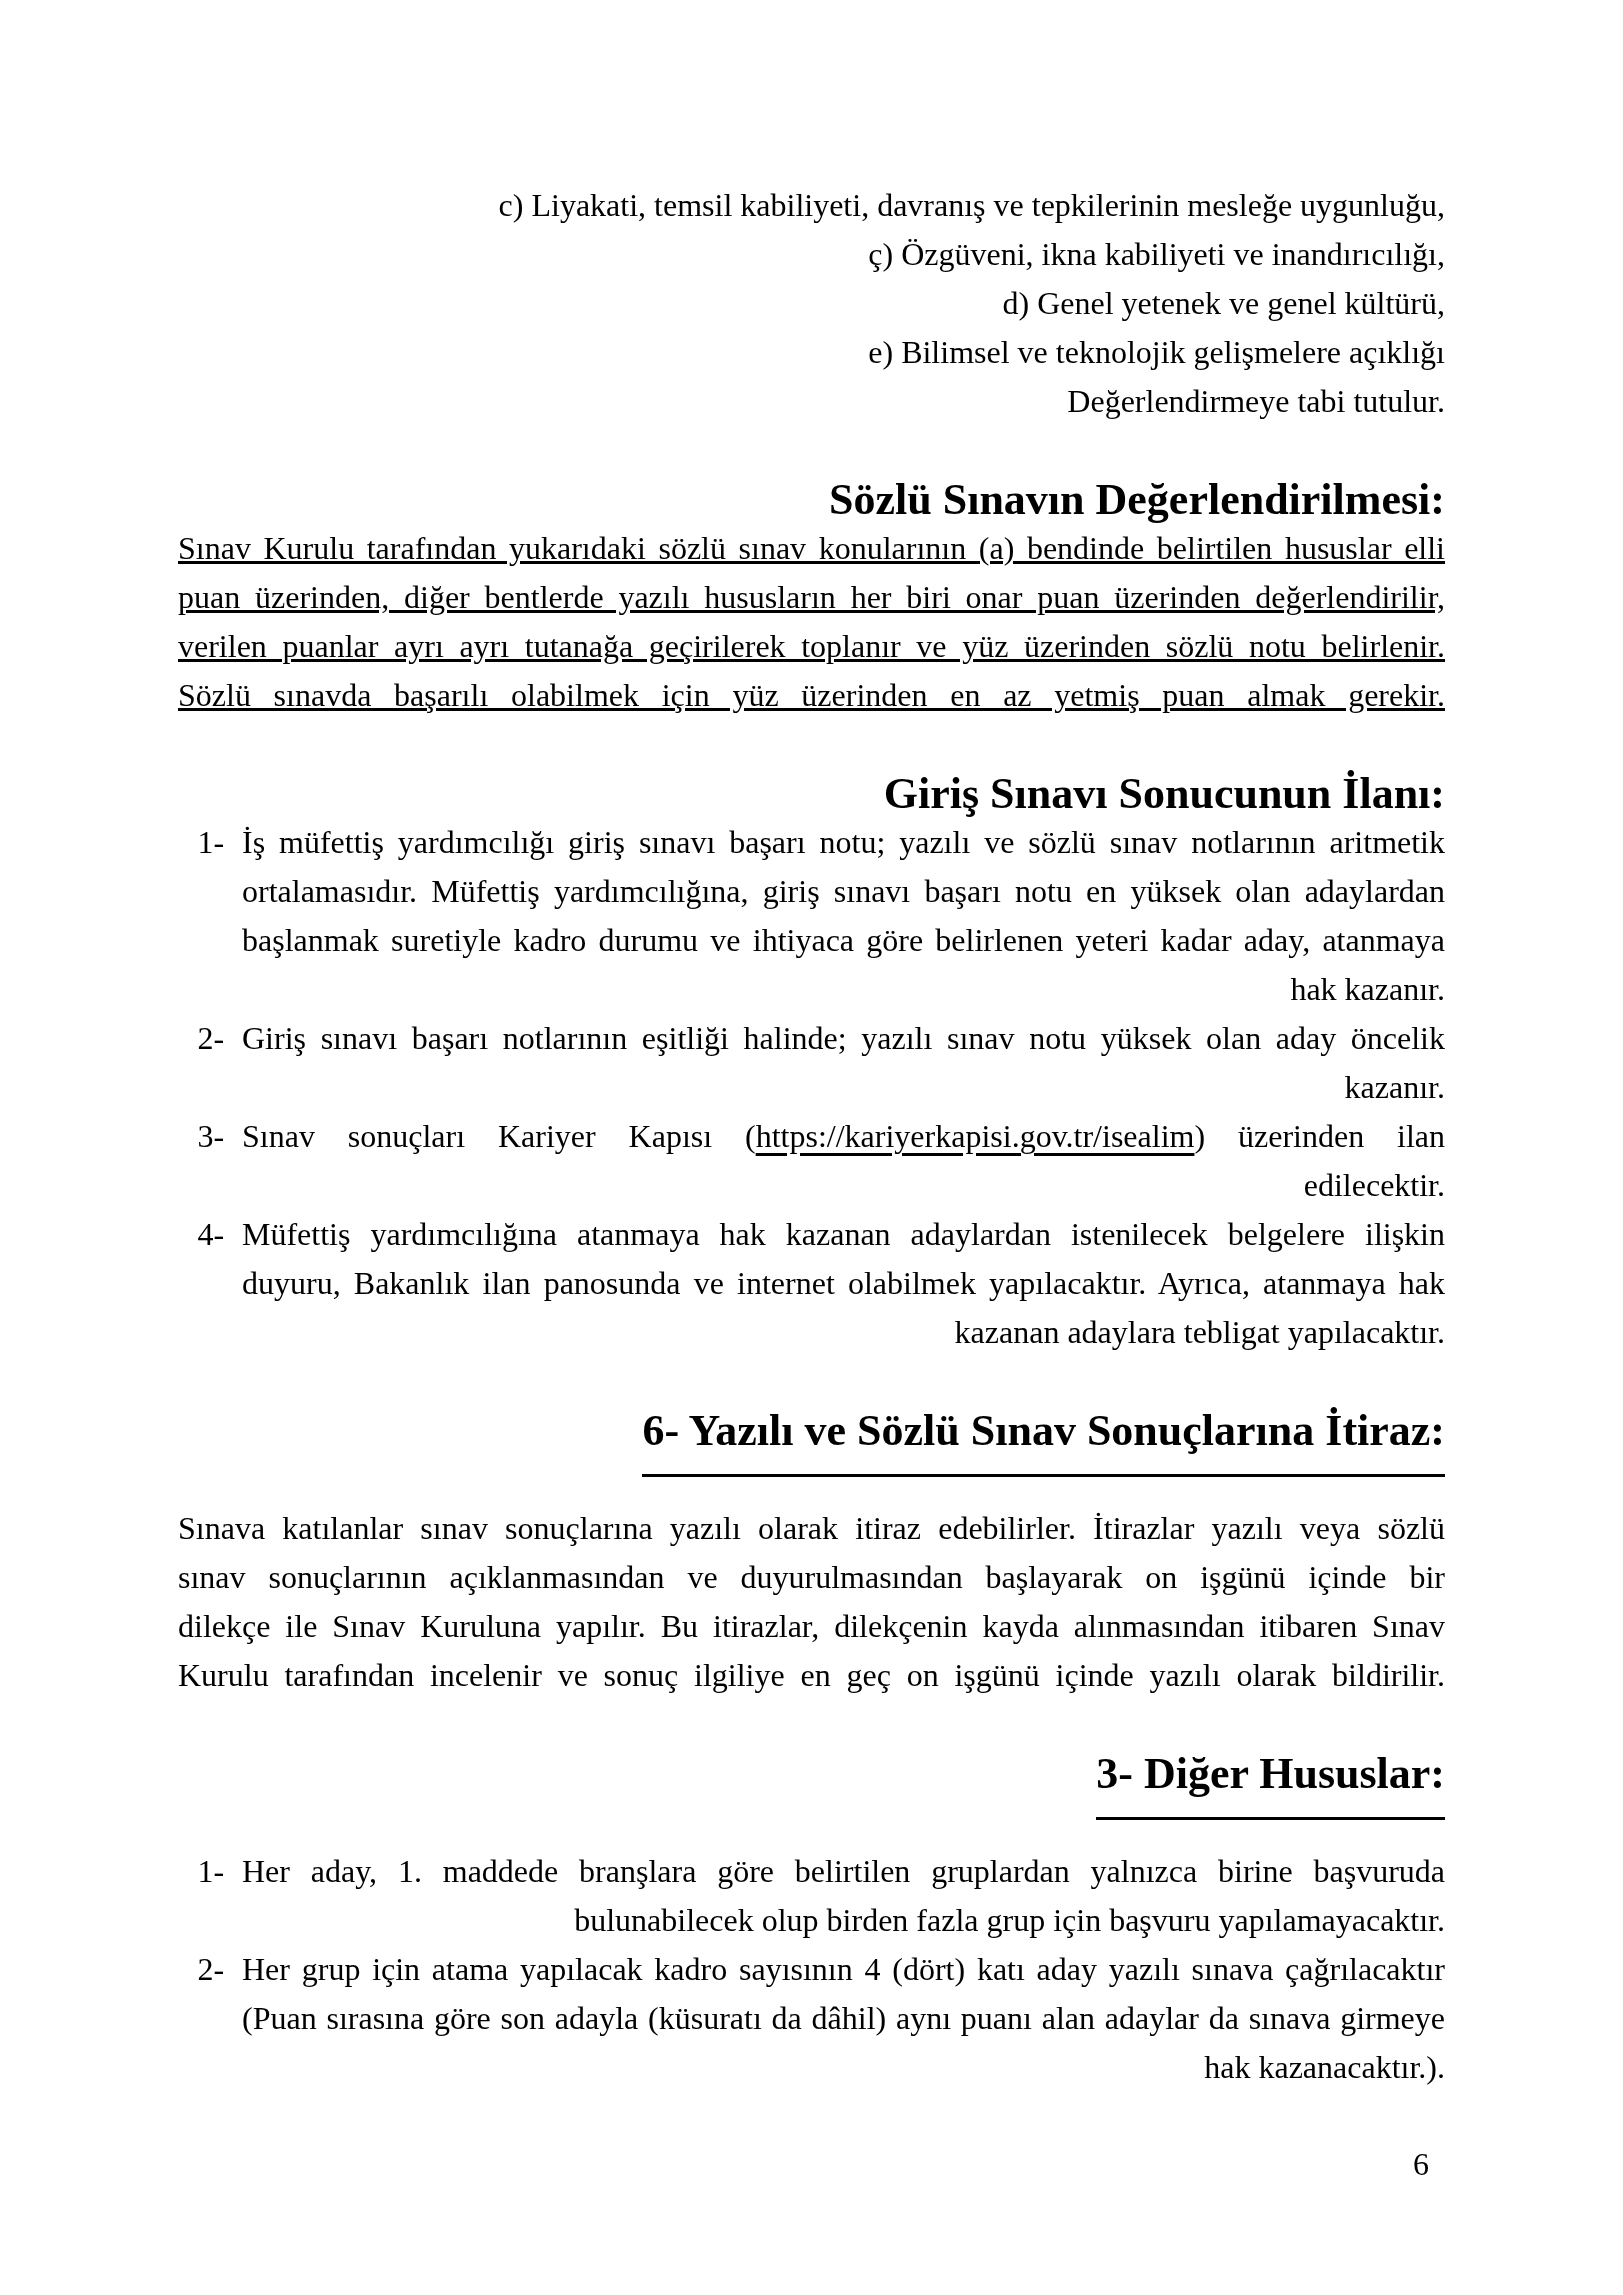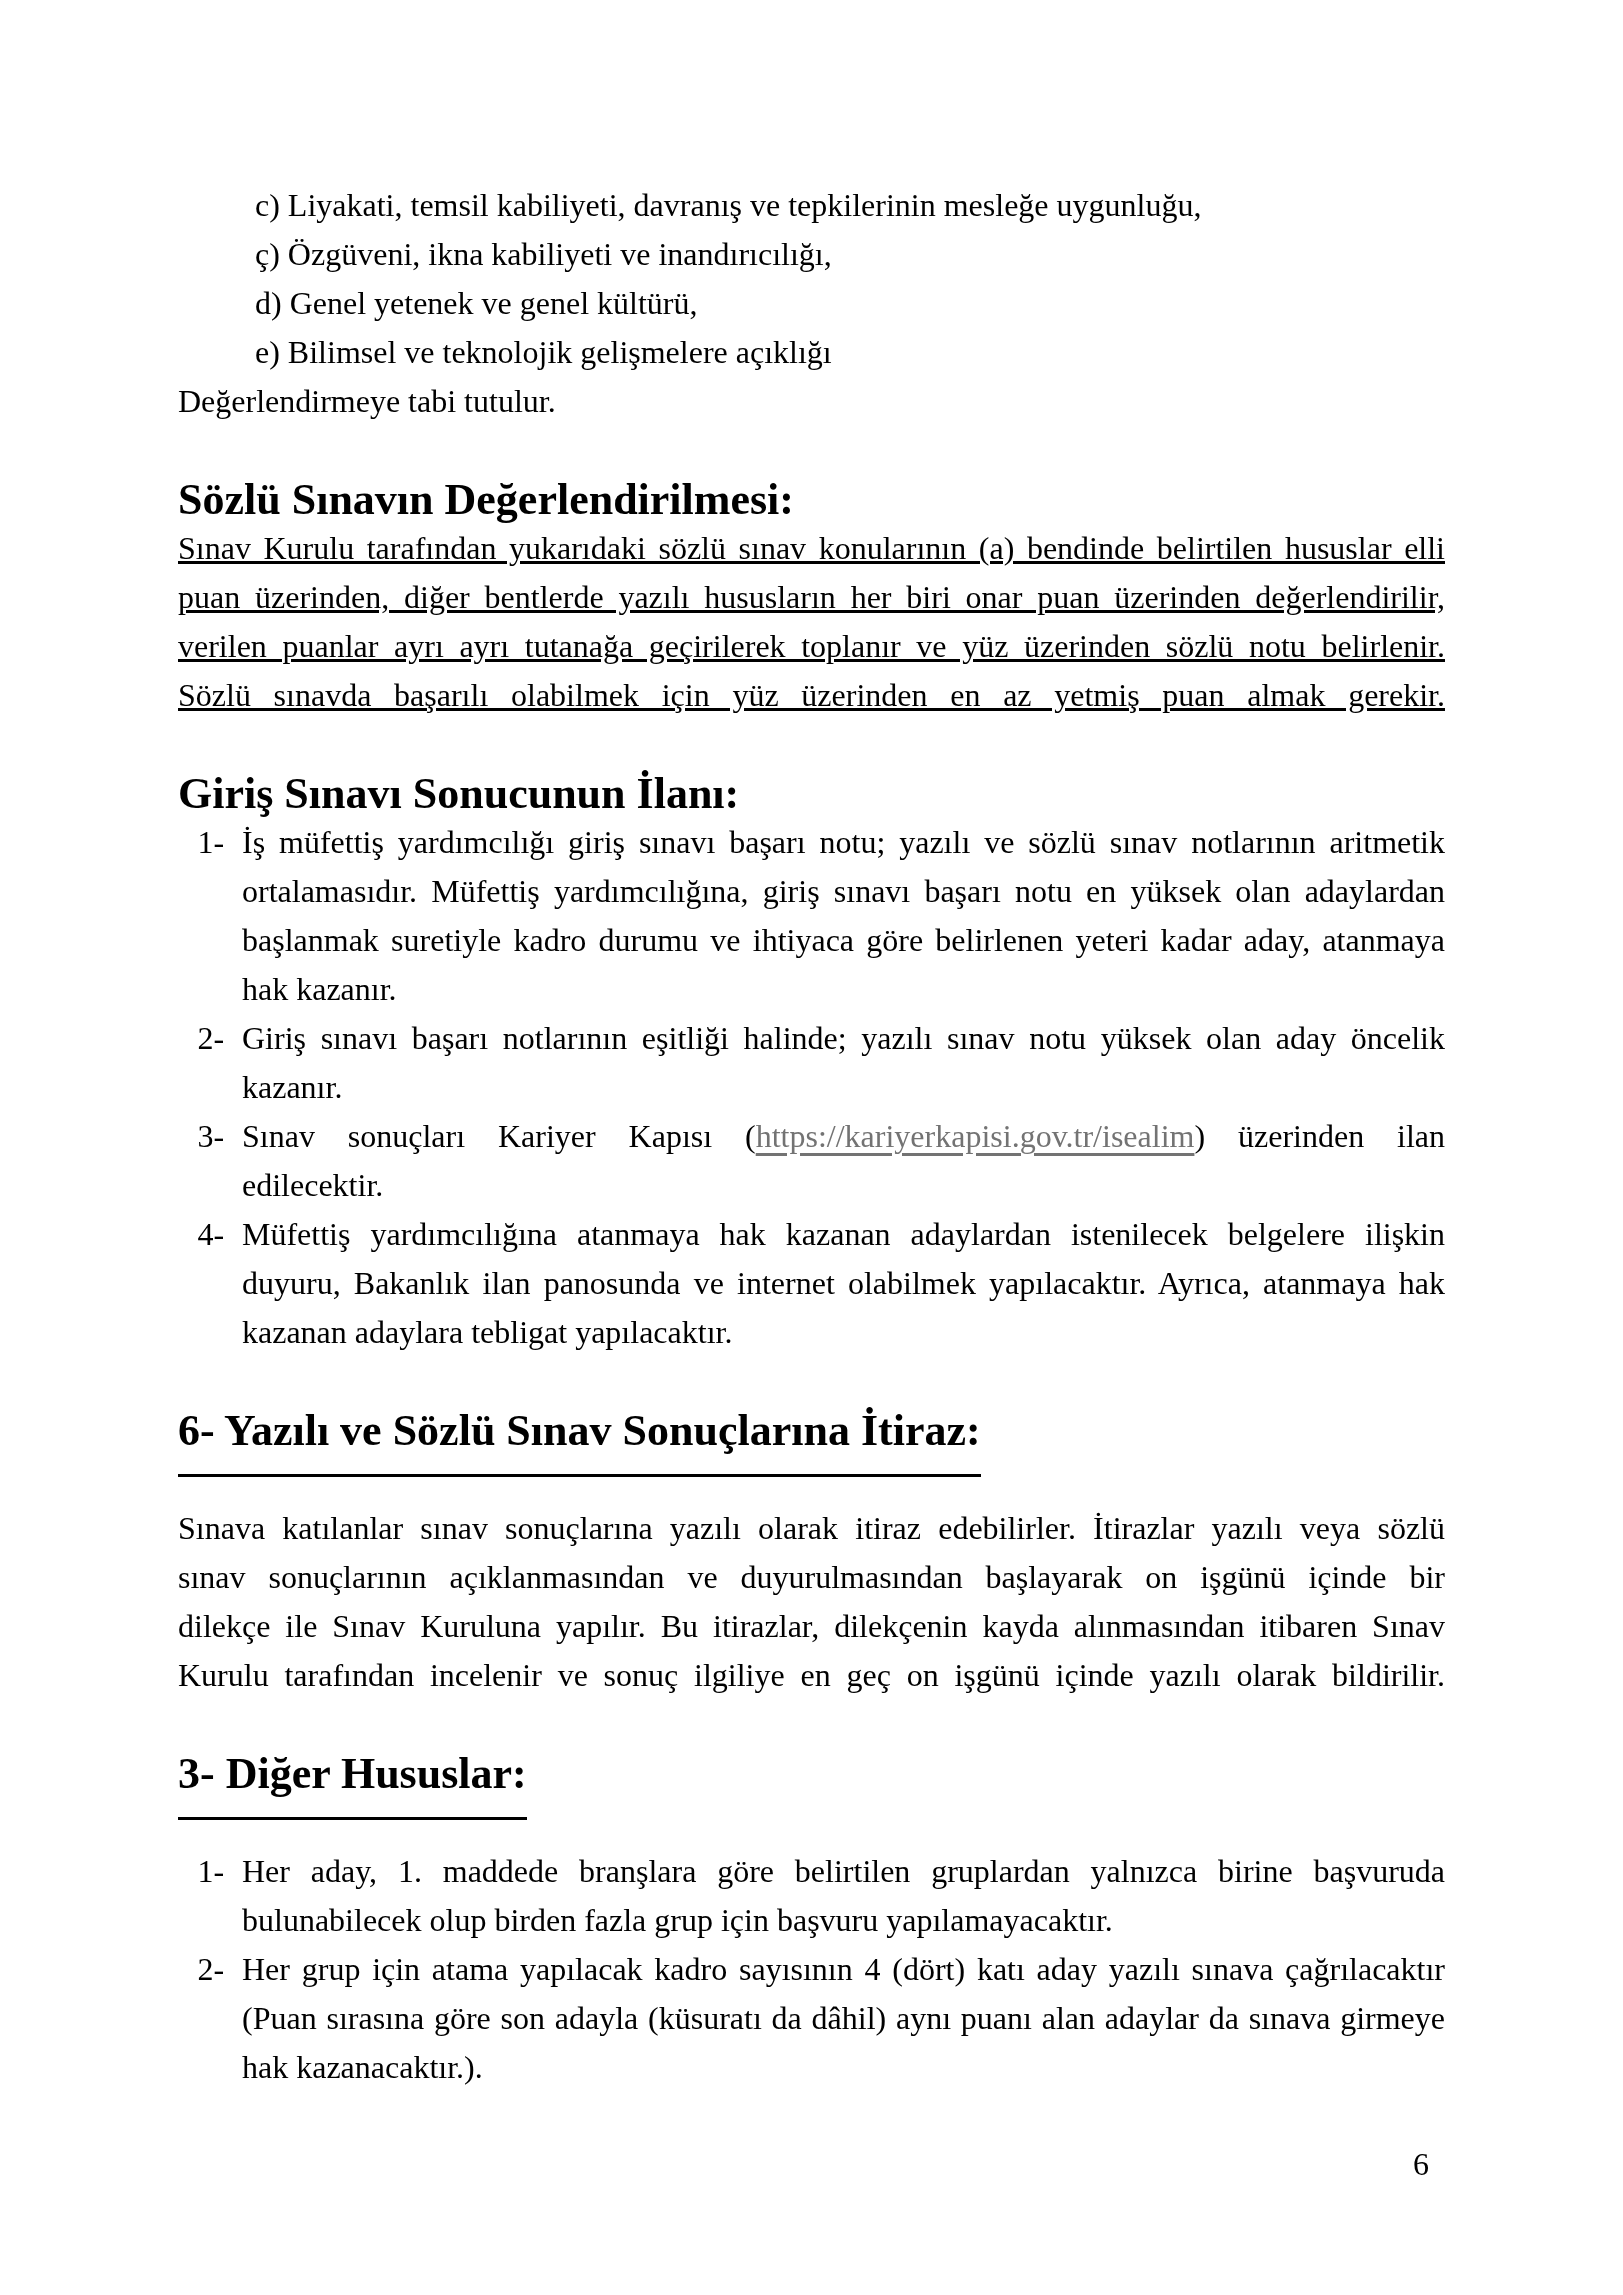--- a/index.html
+++ b/index.html
@@ -10,33 +10,33 @@
     background:#ffffff;
     overflow:hidden;
     font-family:"Liberation Serif","DejaVu Serif",serif;
     color:#000000;
   }
   .content{position:absolute;left:178px;top:181px;width:1267px;}
   .block{margin:0;}
   .line{
     font-size:32px;
     line-height:49px;
-    text-align:left;
+    text-align:right;
   }
   .j{text-align:justify;text-align-last:justify;}
   .heading{font-size:44px;line-height:49px;}
   .heading .htext{font-weight:bold;}
   .heading.u .htext{border-bottom:3.9px solid #000;padding-bottom:19px;}
   .item{position:relative;padding-left:64px;}
   .item .marker{
     position:absolute;left:19.6px;top:0;
     font-size:32px;line-height:49px;
   }
   .link{
-    color:#737373;
+    color:#000000;
     text-decoration:underline;
     text-decoration-thickness:2.6px;
     text-underline-offset:5.9px;
   }
   .footer{
     position:absolute;left:178px;top:2140px;width:1251px;
     text-align:right;
     font-size:32px;line-height:49px;
   }
 </style>

